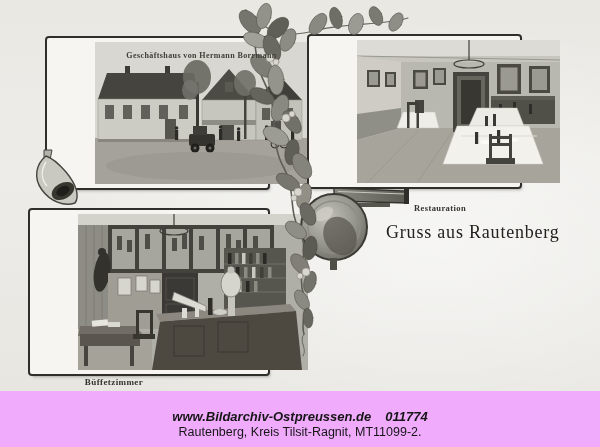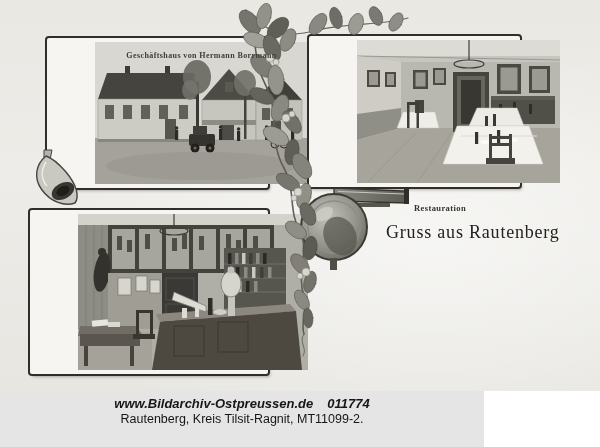--- a/index.html
+++ b/index.html
@@ -38,21 +38,21 @@
   .label-buf  { left:58px;  top:377px; width:112px; font-size:9px; }
 
   .greeting {
     position:absolute; left:386px; top:210px; white-space:nowrap;
     font-family:"Liberation Serif",serif; font-size:18px; letter-spacing:.8px; color:#23221c;margin-top:12px;
   }
 
   .deco { position:absolute; left:0; top:0; width:600px; height:391px; pointer-events:none; }
 
   
-  .caption { position:absolute; left:0; top:391px; width:484px; height:56px; background:#e5e5e5; text-align:center; color:#161616; padding-top:6px; }
+  .caption { position:absolute; left:0; top:391px; width:600px; height:56px; background:#f0abfc; text-align:center; color:#161616; padding-top:19px; }
   .cap1 { font-size:13px; font-weight:bold; font-style:italic; line-height:14.5px; }
   .cap2 { font-size:12.5px; line-height:14.5px; }
   .cap3 { font-size:11.6px; line-height:15.5px; white-space:nowrap; }
   .gap1 { display:inline-block; width:14px; }
   .gap3 { display:inline-block; width:22px; }
 </style>
 </head>
 <body>
 
 <div class="shot">
@@ -285,20 +285,21 @@
           <rect x="30" y="108" width="12" height="5" fill="#d9d8d1"></rect>
           <rect x="58" y="96" width="3" height="26" fill="#38372f"></rect>
             <rect x="72" y="96" width="3" height="26" fill="#38372f"></rect>
           <rect x="58" y="96" width="17" height="3" fill="#38372f"></rect>
             <rect x="55" y="120" width="22" height="5" fill="#38372f"></rect>
         </svg>
       </div>
     </div>
 
     <div class="label-under label-rest">Restauration</div>
+    <div class="label-under label-buf">Büffetzimmer</div>
 
     <div class="greeting">Gruss aus Rautenberg</div>
 
     <svg class="deco" viewBox="0 0 600 391">
       <defs>
         <radialGradient id="gBell" cx="40%" cy="35%" r="75%">
           <stop offset="0%" stop-color="#c3c2ba"></stop>
             <stop offset="60%" stop-color="#93928a"></stop>
             <stop offset="100%" stop-color="#66655d"></stop>
         </radialGradient>

